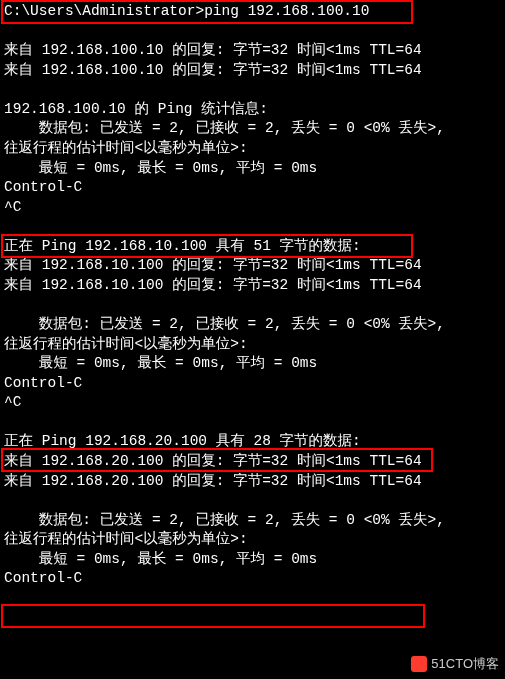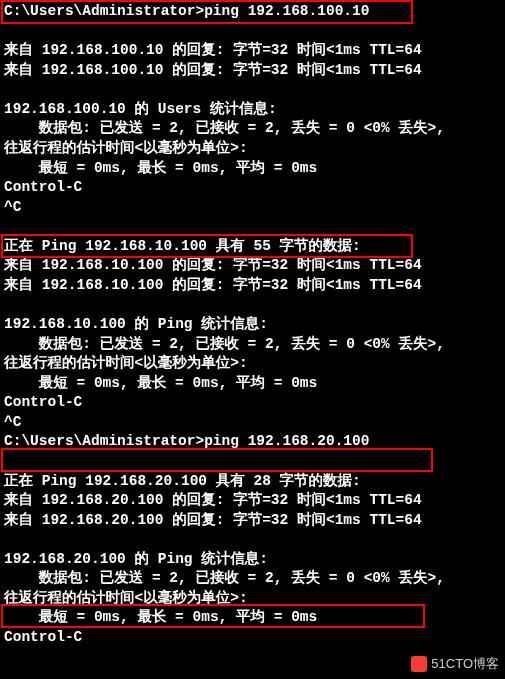--- a/index.html
+++ b/index.html
@@ -14,21 +14,20 @@
       font-size: 14.5px;
       line-height: 1.35;
       width: 505px;
       height: 679px;
       overflow: hidden;
       position: relative;
       padding: 2px 4px;
     }
     .line {
       white-space: pre;
-      font-weight: bold;
     }
     .highlight-box {
       position: absolute;
       border: 2px solid #ff0000;
       pointer-events: none;
       left: 1px;
       width: 412px;
       height: 24px;
     }
     .watermark {
@@ -52,44 +51,41 @@
   </style>
 </head>
 <body>
 
 <div id="terminal">
     <div class="line">C:\Users\Administrator&gt;ping 192.168.100.10</div>
     <div class="line">&nbsp;</div>
     <div class="line">来自 192.168.100.10 的回复: 字节=32 时间&lt;1ms TTL=64</div>
     <div class="line">来自 192.168.100.10 的回复: 字节=32 时间&lt;1ms TTL=64</div>
     <div class="line">&nbsp;</div>
-    <div class="line">192.168.100.10 的 Users 统计信息:</div>
+    <div class="line">192.168.100.10 的 Ping 统计信息:</div>
     <div class="line">    数据包: 已发送 = 2, 已接收 = 2, 丢失 = 0 &lt;0% 丢失&gt;,</div>
     <div class="line">往返行程的估计时间&lt;以毫秒为单位&gt;:</div>
     <div class="line">    最短 = 0ms, 最长 = 0ms, 平均 = 0ms</div>
     <div class="line">Control-C</div>
     <div class="line">^C</div>
     <div class="line">&nbsp;</div>
-    <div class="line">正在 Ping 192.168.10.100 具有 55 字节的数据:</div>
+    <div class="line">正在 Ping 192.168.10.100 具有 51 字节的数据:</div>
     <div class="line">来自 192.168.10.100 的回复: 字节=32 时间&lt;1ms TTL=64</div>
     <div class="line">来自 192.168.10.100 的回复: 字节=32 时间&lt;1ms TTL=64</div>
     <div class="line">&nbsp;</div>
-    <div class="line">192.168.10.100 的 Ping 统计信息:</div>
     <div class="line">    数据包: 已发送 = 2, 已接收 = 2, 丢失 = 0 &lt;0% 丢失&gt;,</div>
     <div class="line">往返行程的估计时间&lt;以毫秒为单位&gt;:</div>
     <div class="line">    最短 = 0ms, 最长 = 0ms, 平均 = 0ms</div>
     <div class="line">Control-C</div>
     <div class="line">^C</div>
-    <div class="line">C:\Users\Administrator&gt;ping 192.168.20.100</div>
     <div class="line">&nbsp;</div>
     <div class="line">正在 Ping 192.168.20.100 具有 28 字节的数据:</div>
     <div class="line">来自 192.168.20.100 的回复: 字节=32 时间&lt;1ms TTL=64</div>
     <div class="line">来自 192.168.20.100 的回复: 字节=32 时间&lt;1ms TTL=64</div>
     <div class="line">&nbsp;</div>
-    <div class="line">192.168.20.100 的 Ping 统计信息:</div>
     <div class="line">    数据包: 已发送 = 2, 已接收 = 2, 丢失 = 0 &lt;0% 丢失&gt;,</div>
     <div class="line">往返行程的估计时间&lt;以毫秒为单位&gt;:</div>
     <div class="line">    最短 = 0ms, 最长 = 0ms, 平均 = 0ms</div>
     <div class="line">Control-C</div>
   </div>
 
 <div class="highlight-box" style="top:0px;"></div>
 <div class="highlight-box" style="top:234px;"></div>
 <div class="highlight-box" style="top:448px;width:432px;"></div>
 <div class="highlight-box" style="top:604px;width:424px;"></div>

